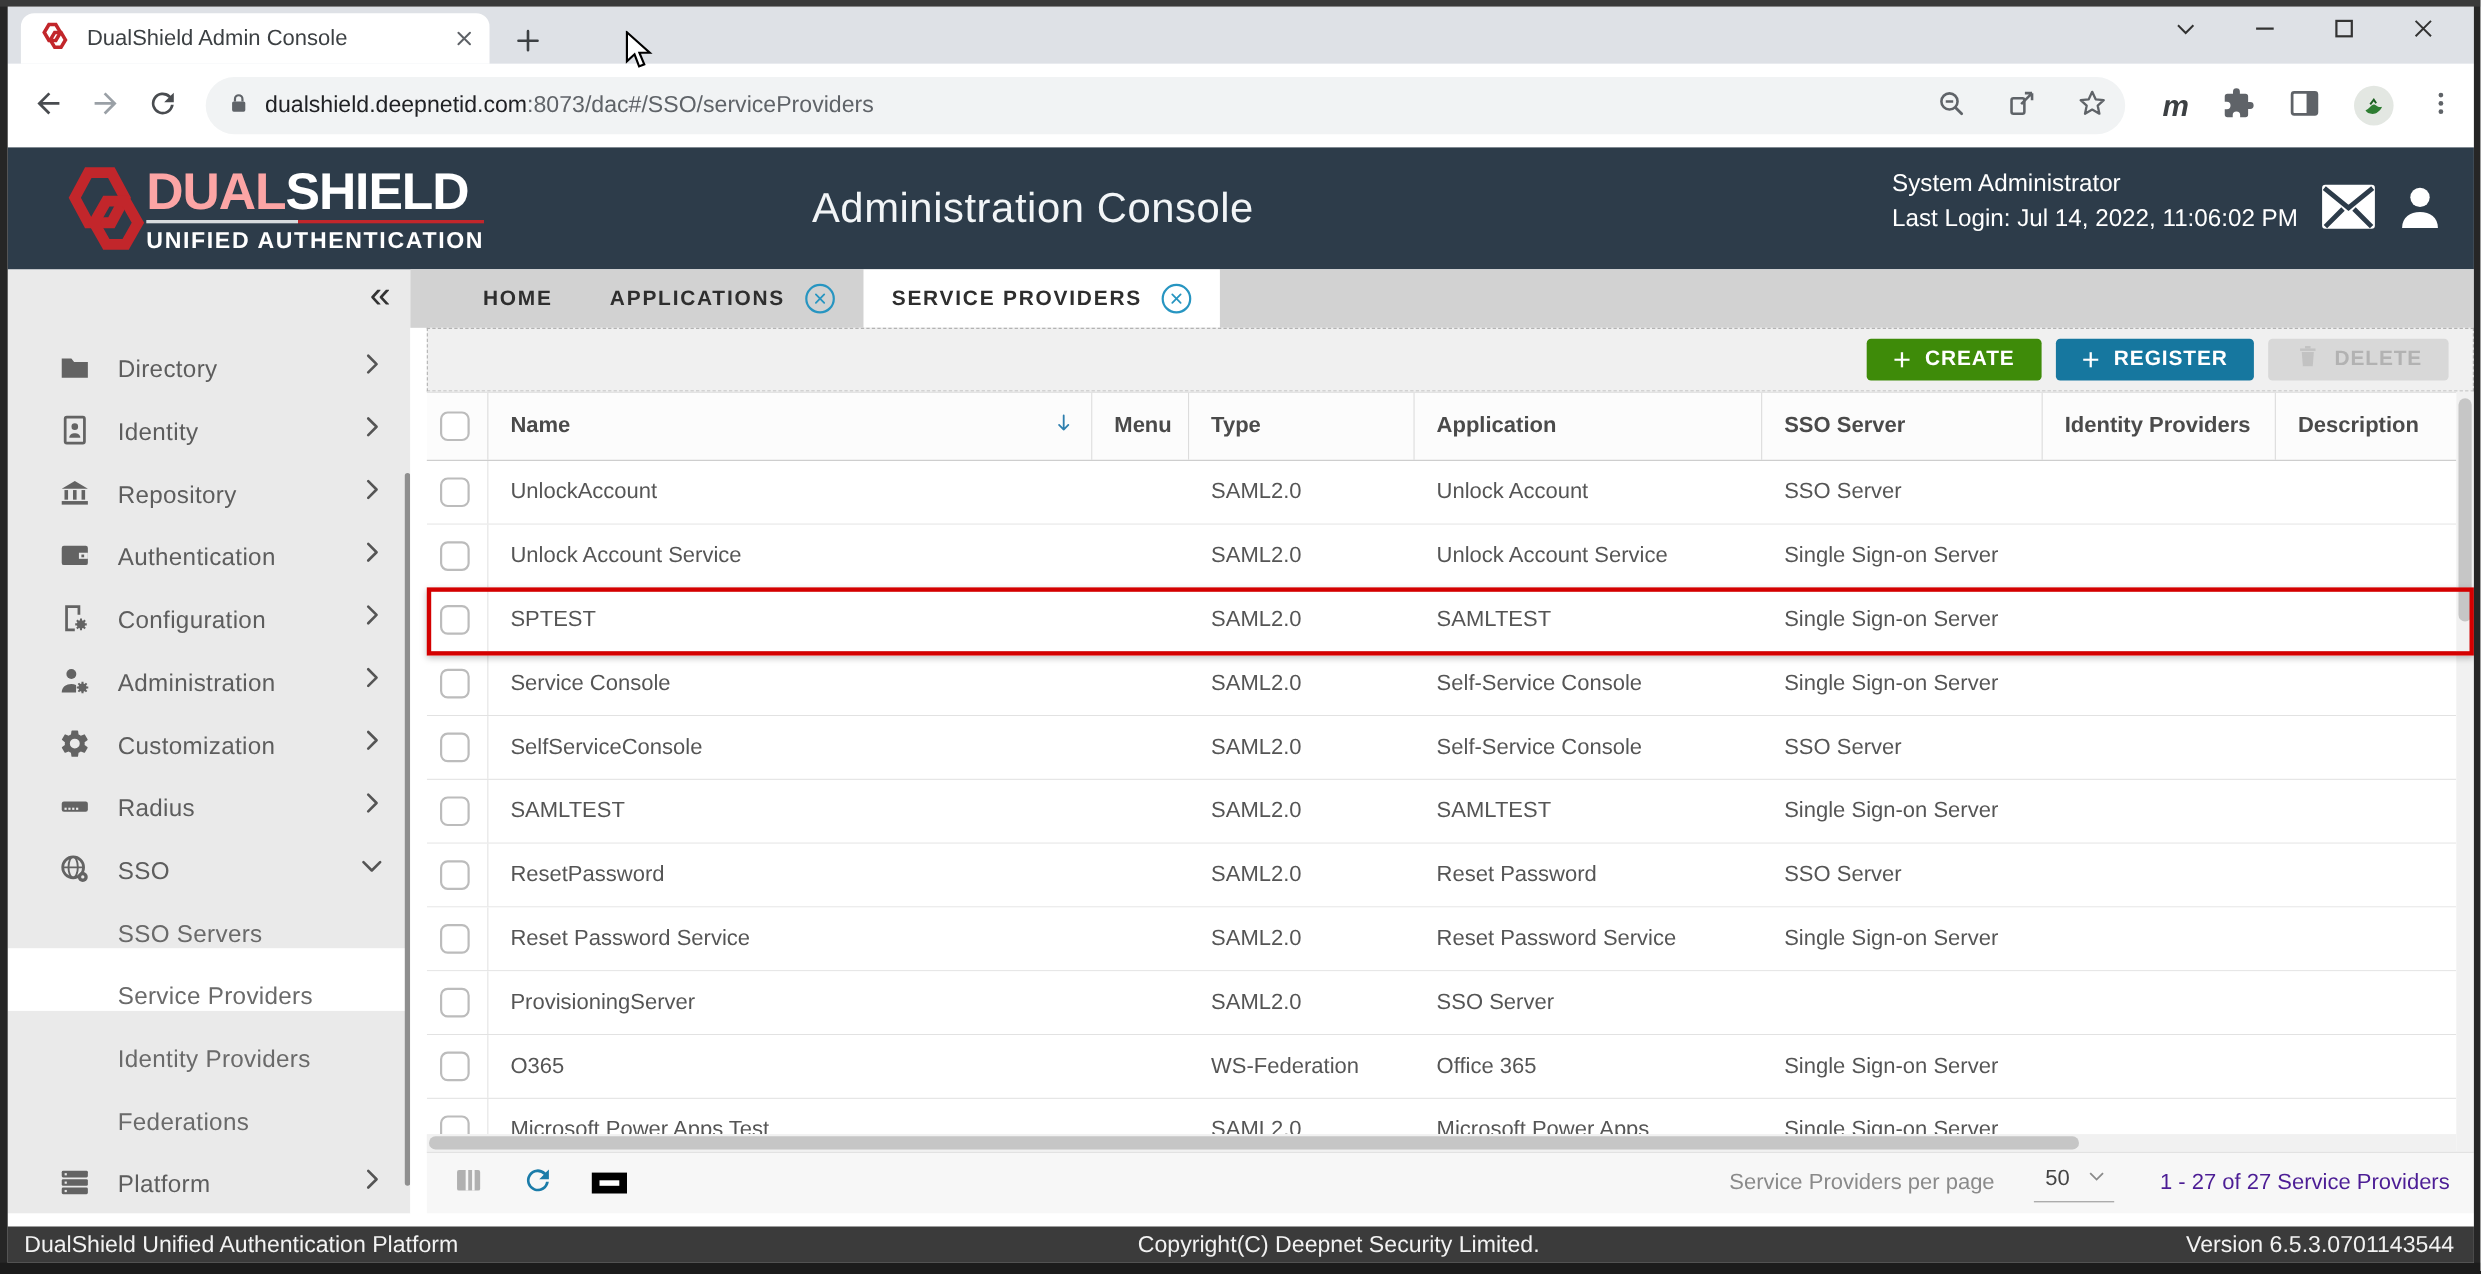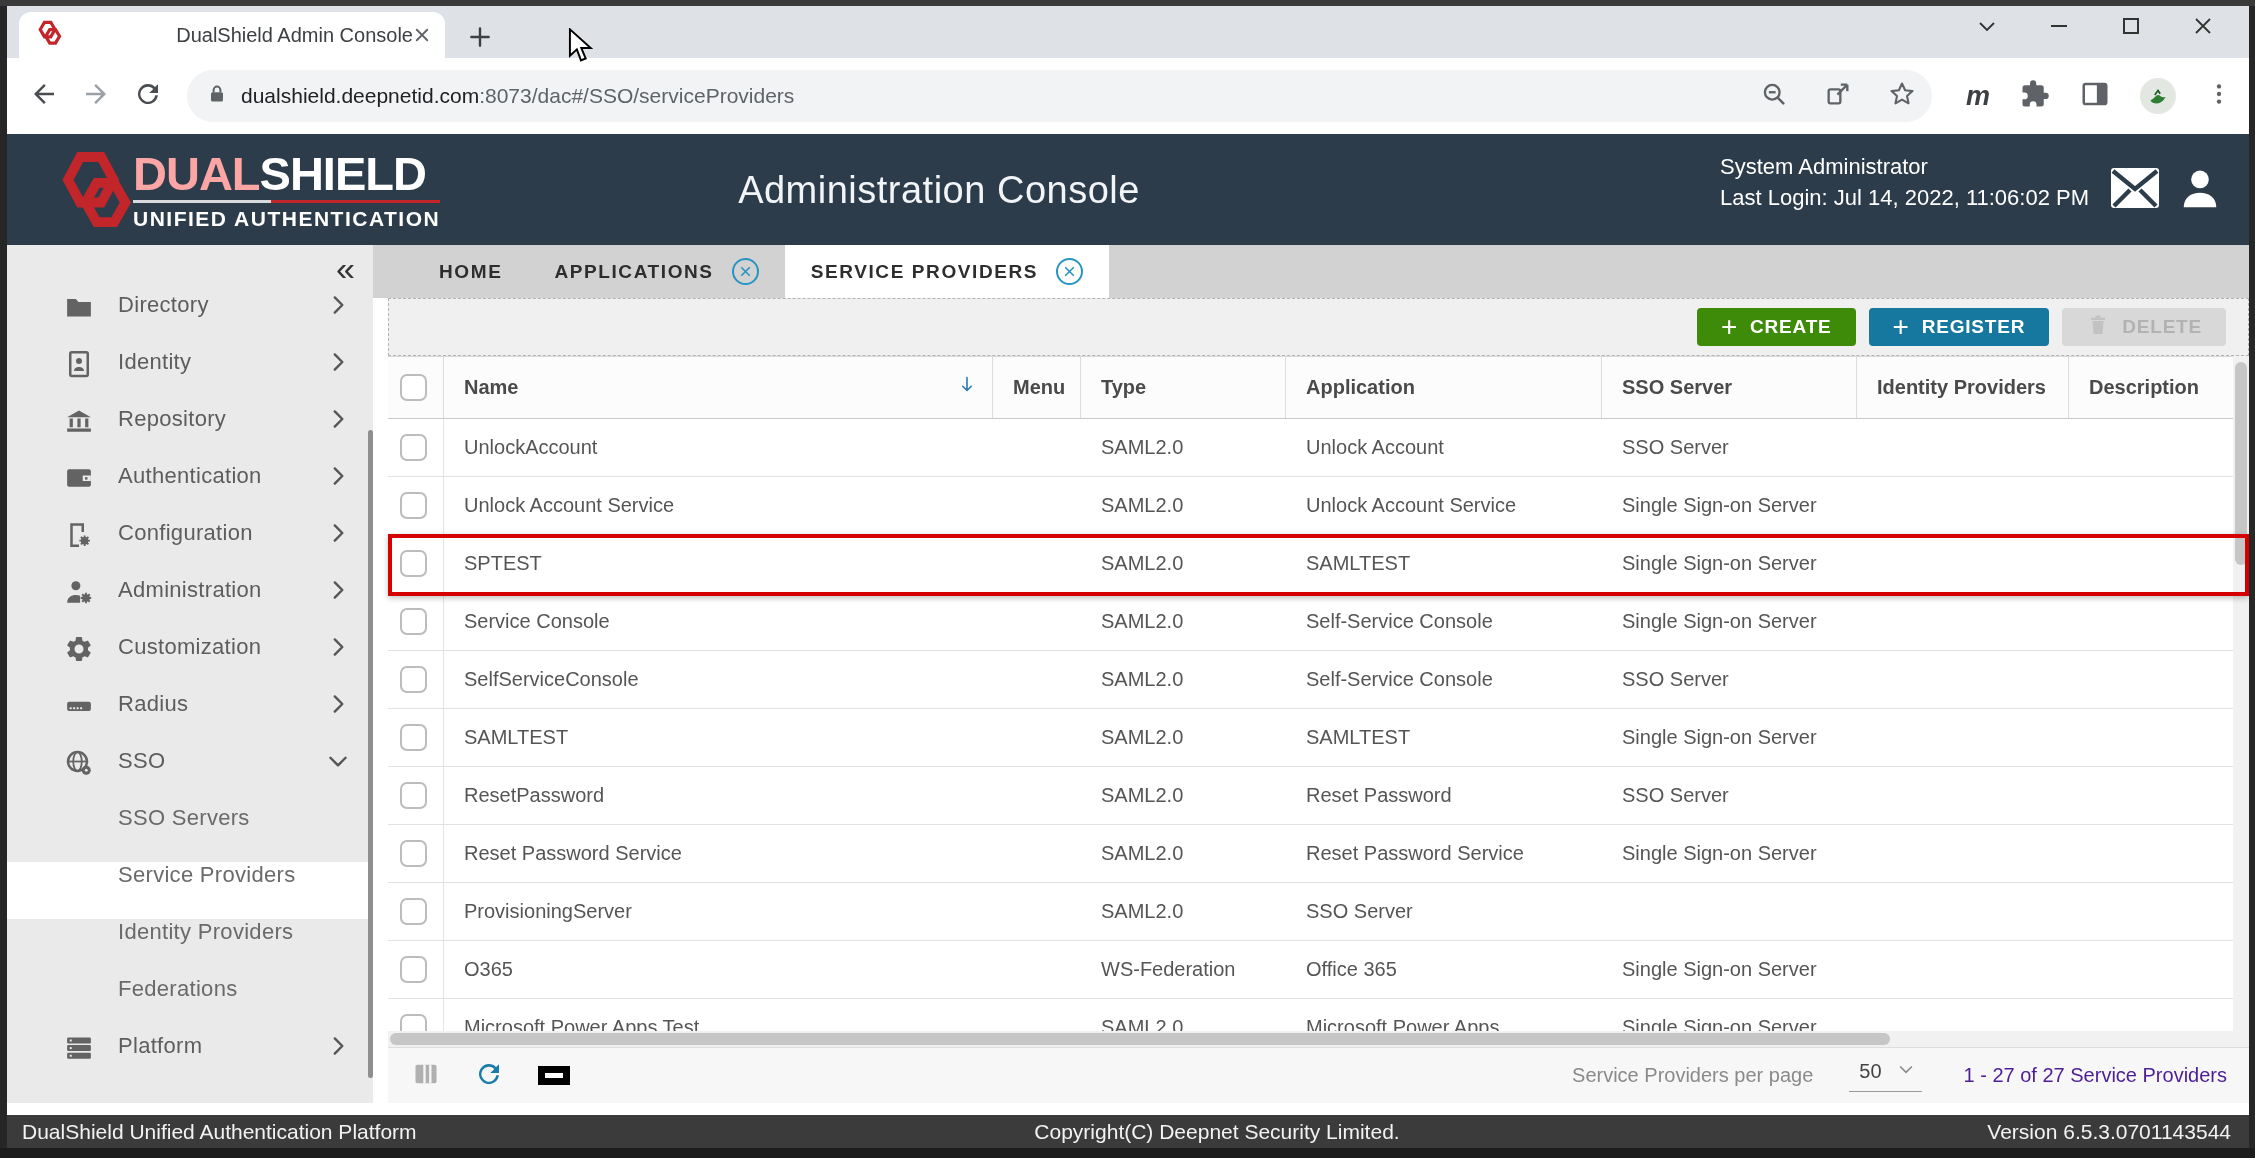--- a/index.html
+++ b/index.html
@@ -1,21 +1,21 @@
 <!DOCTYPE html>
 <html><head>
 <meta charset="utf-8">
 <style>
   html,body{margin:0;padding:0;background:#777;}
   *{box-sizing:border-box;}
   .screen{position:relative;width:2255px;height:1158px;background:#fff;
     font-family:"Liberation Sans",sans-serif;overflow:hidden;}
   .edge{position:absolute;background:#262626;z-index:50;}
   
-  .titlebar{position:absolute;left:7px;top:6px;right:6px;height:52px;background:#dee1e6;display:flex;align-items:flex-end;text-align:right;}
+  .titlebar{position:absolute;left:7px;top:6px;right:6px;height:52px;background:#dee1e6;display:flex;align-items:flex-end;}
   .btab{position:relative;margin-left:12px;width:426px;height:46px;background:#fff;border-radius:12px 12px 0 0;
     display:flex;align-items:center;padding:0 14px 0 16px;}
   .btab-title{flex:1;font-size:20px;color:#3c4043;white-space:nowrap;overflow:hidden;margin-left:14px;}
   .tab-x svg,.newtab svg{display:block;}
   .newtab{margin-left:22px;margin-bottom:8px;}
   .winctl{position:absolute;right:8px;top:8px;display:flex;gap:48px;align-items:center;padding-right:26px;}
   .navbar{position:absolute;left:7px;top:58px;right:6px;height:76px;background:#fff;display:flex;align-items:center;}
   .navic{margin-left:22px;color:#5f6368;}
   .omnibox{margin-left:24px;width:1745px;height:52px;background:#f1f3f4;border-radius:26px;display:flex;align-items:center;padding:0 16px 0 18px;}
   .url{font-size:21px;margin-left:12px;flex:1;white-space:nowrap;overflow:hidden;}
@@ -36,21 +36,21 @@
   .logo-line2{color:#fff;font-weight:700;font-size:21px;letter-spacing:1.5px;margin-top:4px;}
   .app-title{position:absolute;left:932px;top:50%;transform:translate(-50%,-50%);color:#f2f5f7;font-size:38px;font-weight:500;letter-spacing:.5px;white-space:nowrap;}
   .userinfo{position:absolute;right:160px;top:20px;text-align:left;color:#fff;}
   .userinfo .l1{font-size:22px;}
   .userinfo .l2{font-size:22px;margin-top:5px;white-space:nowrap;}
   .hdr-ic{position:absolute;top:32px;color:#fff;}
   
   .sidebar{position:absolute;left:7px;top:245px;width:366px;bottom:55px;background:#eaeaea;overflow:hidden;}
   .collapse{position:absolute;top:4px;right:18px;font-size:34px;color:#333;line-height:38px;}
   .smenu{position:absolute;top:47px;left:0;right:0;}
-  .sitem{height:57px;display:flex;align-items:flex-start;position:relative;color:#5d5d5d;padding-left:11px;}
+  .sitem{height:57px;display:flex;align-items:flex-end;position:relative;color:#5d5d5d;}
   .sitem .sic{width:30px;height:30px;margin-left:46px;color:#636363;flex:0 0 30px;}
   .sitem .slabel{margin-left:24px;font-size:22px;letter-spacing:.3px;}
   .sitem .schev{position:absolute;right:22px;color:#555;}
   .sitem.child .slabel{margin-left:100px;font-size:22px;color:#6a6a6a;}
   .sitem.sel{background:#fff;}
   .sb-scroll{position:absolute;right:0;top:185px;bottom:25px;width:5px;background:#8f8f8f;border-radius:3px;}
   
   .content{position:absolute;left:373px;top:245px;width:1876px;bottom:55px;background:#fff;}
   .tabstrip{position:absolute;left:0;top:0;right:0;height:53px;background:#d2d2d2;display:flex;align-items:stretch;padding-left:40px;}
   .apptab{display:flex;align-items:center;padding:0 26px;font-size:19px;font-weight:600;letter-spacing:1.6px;color:#2e2e2e;white-space:nowrap;}

